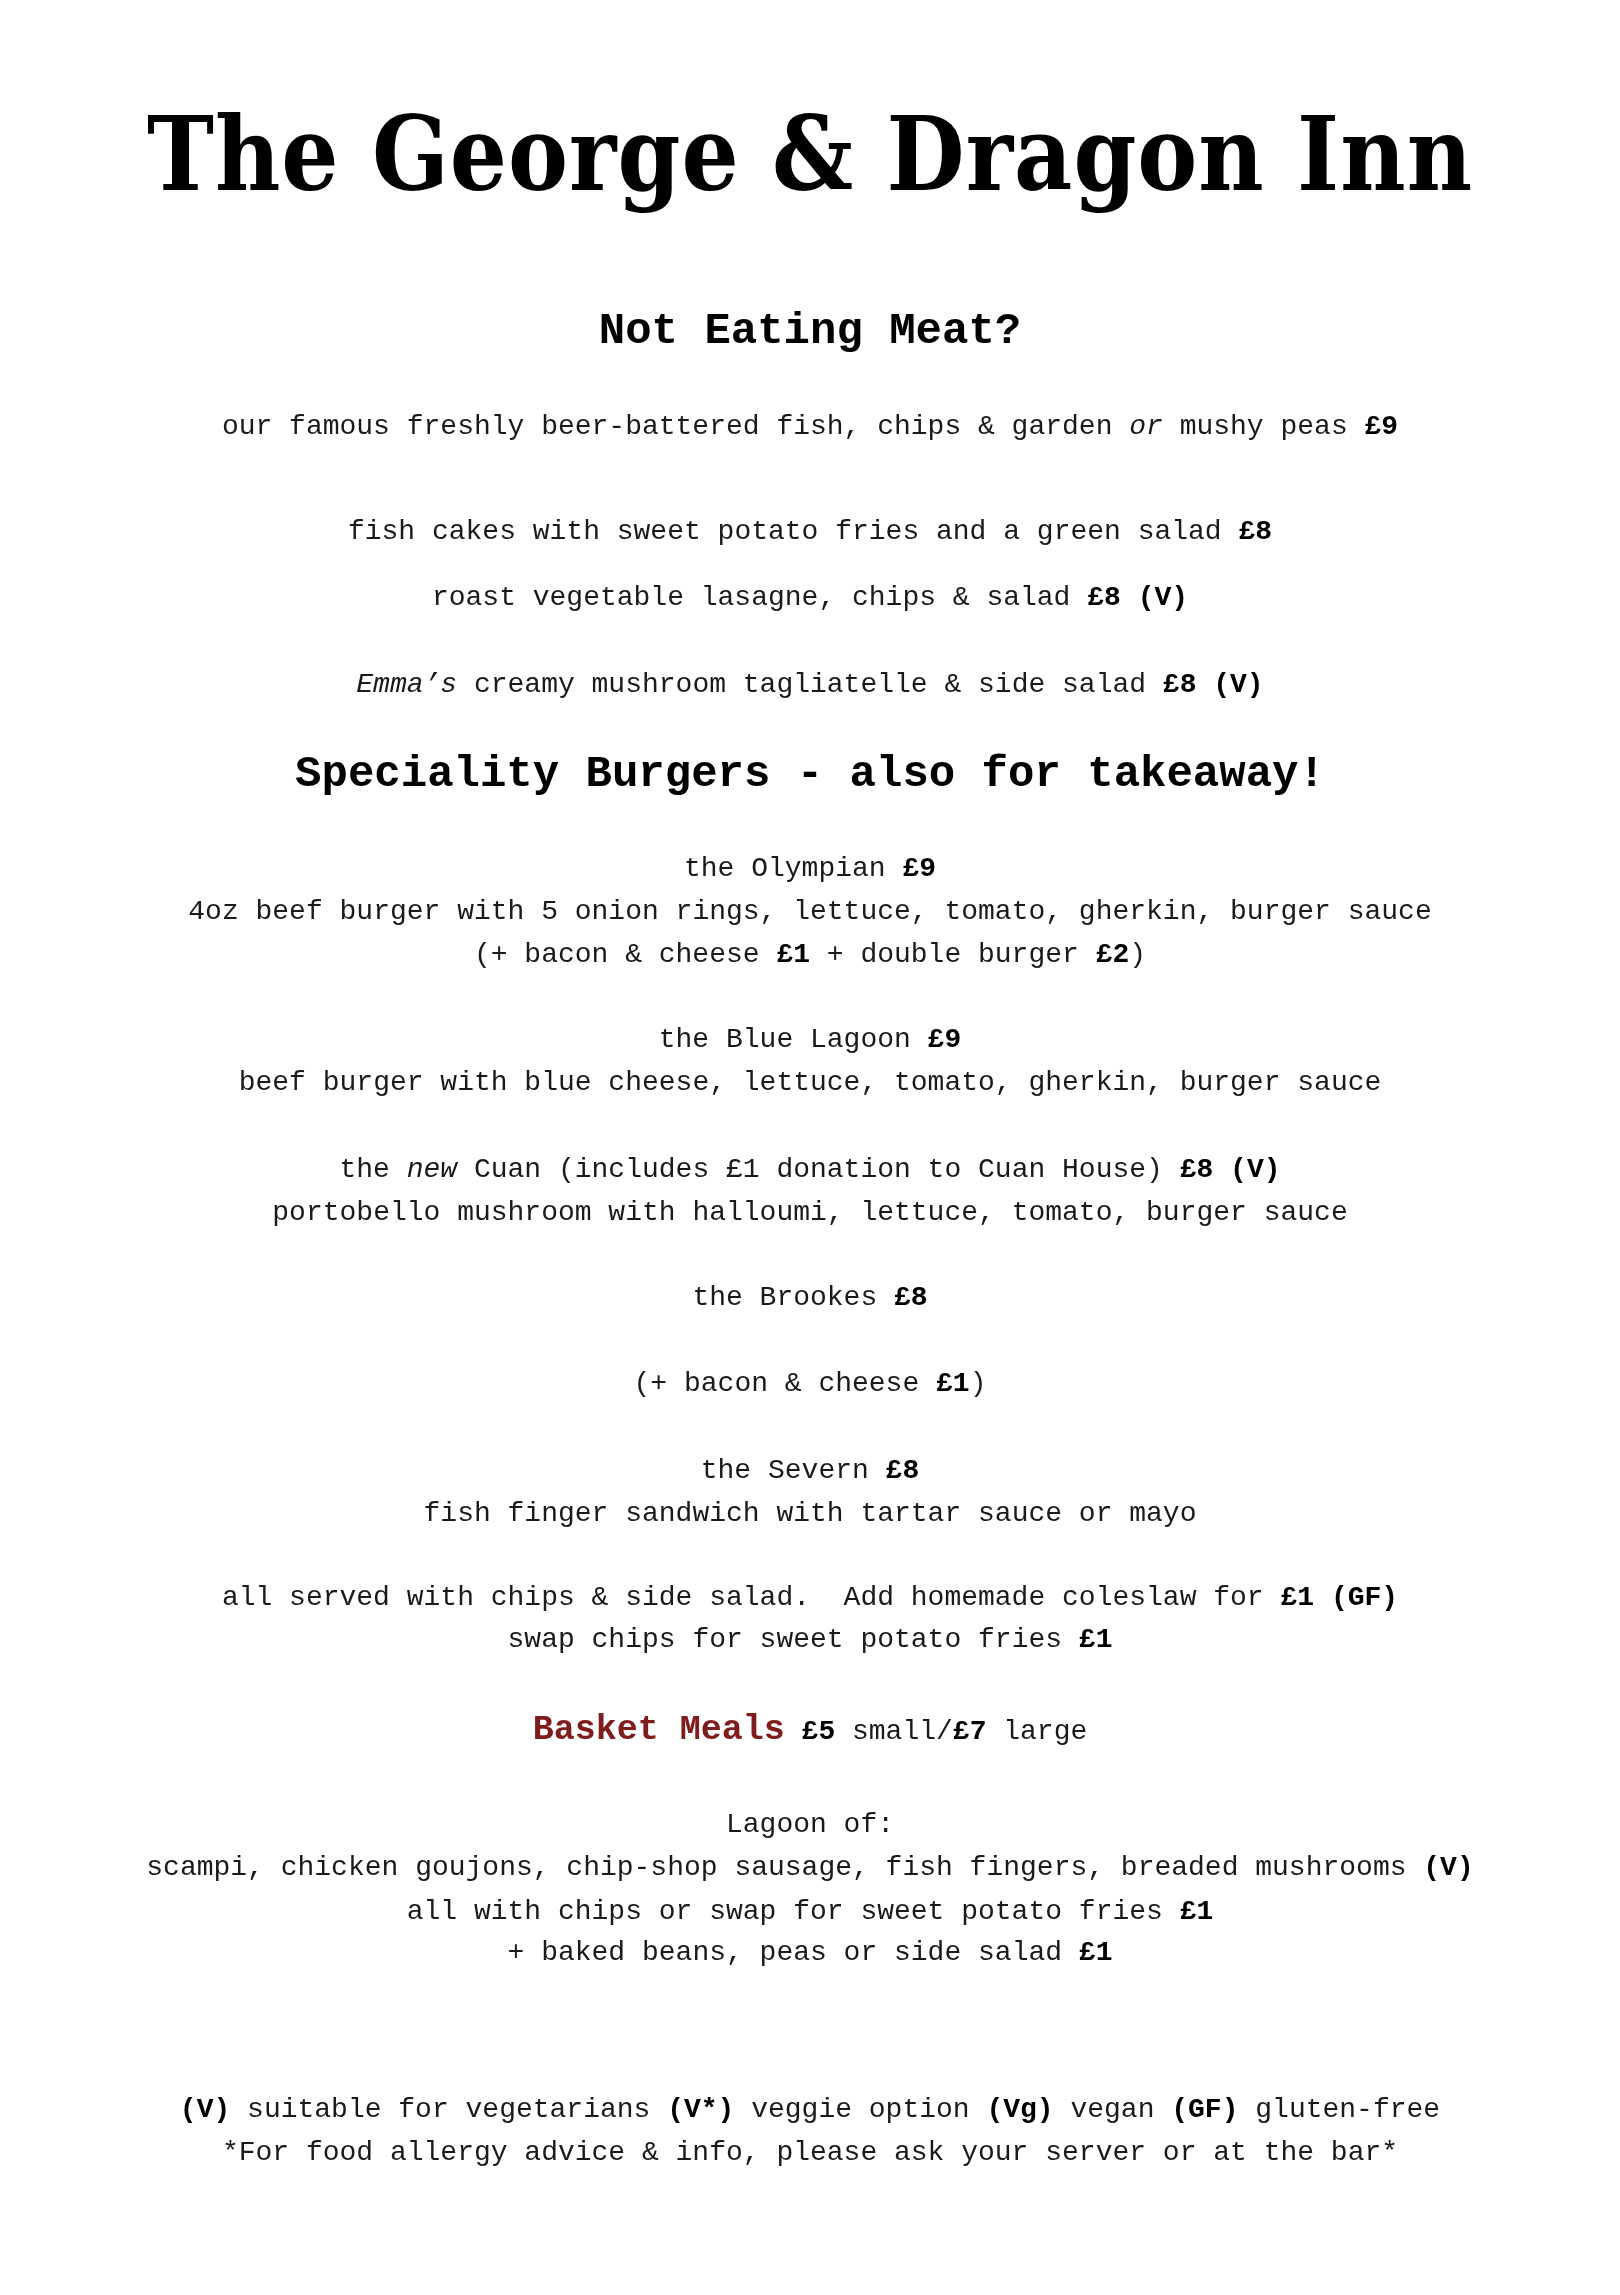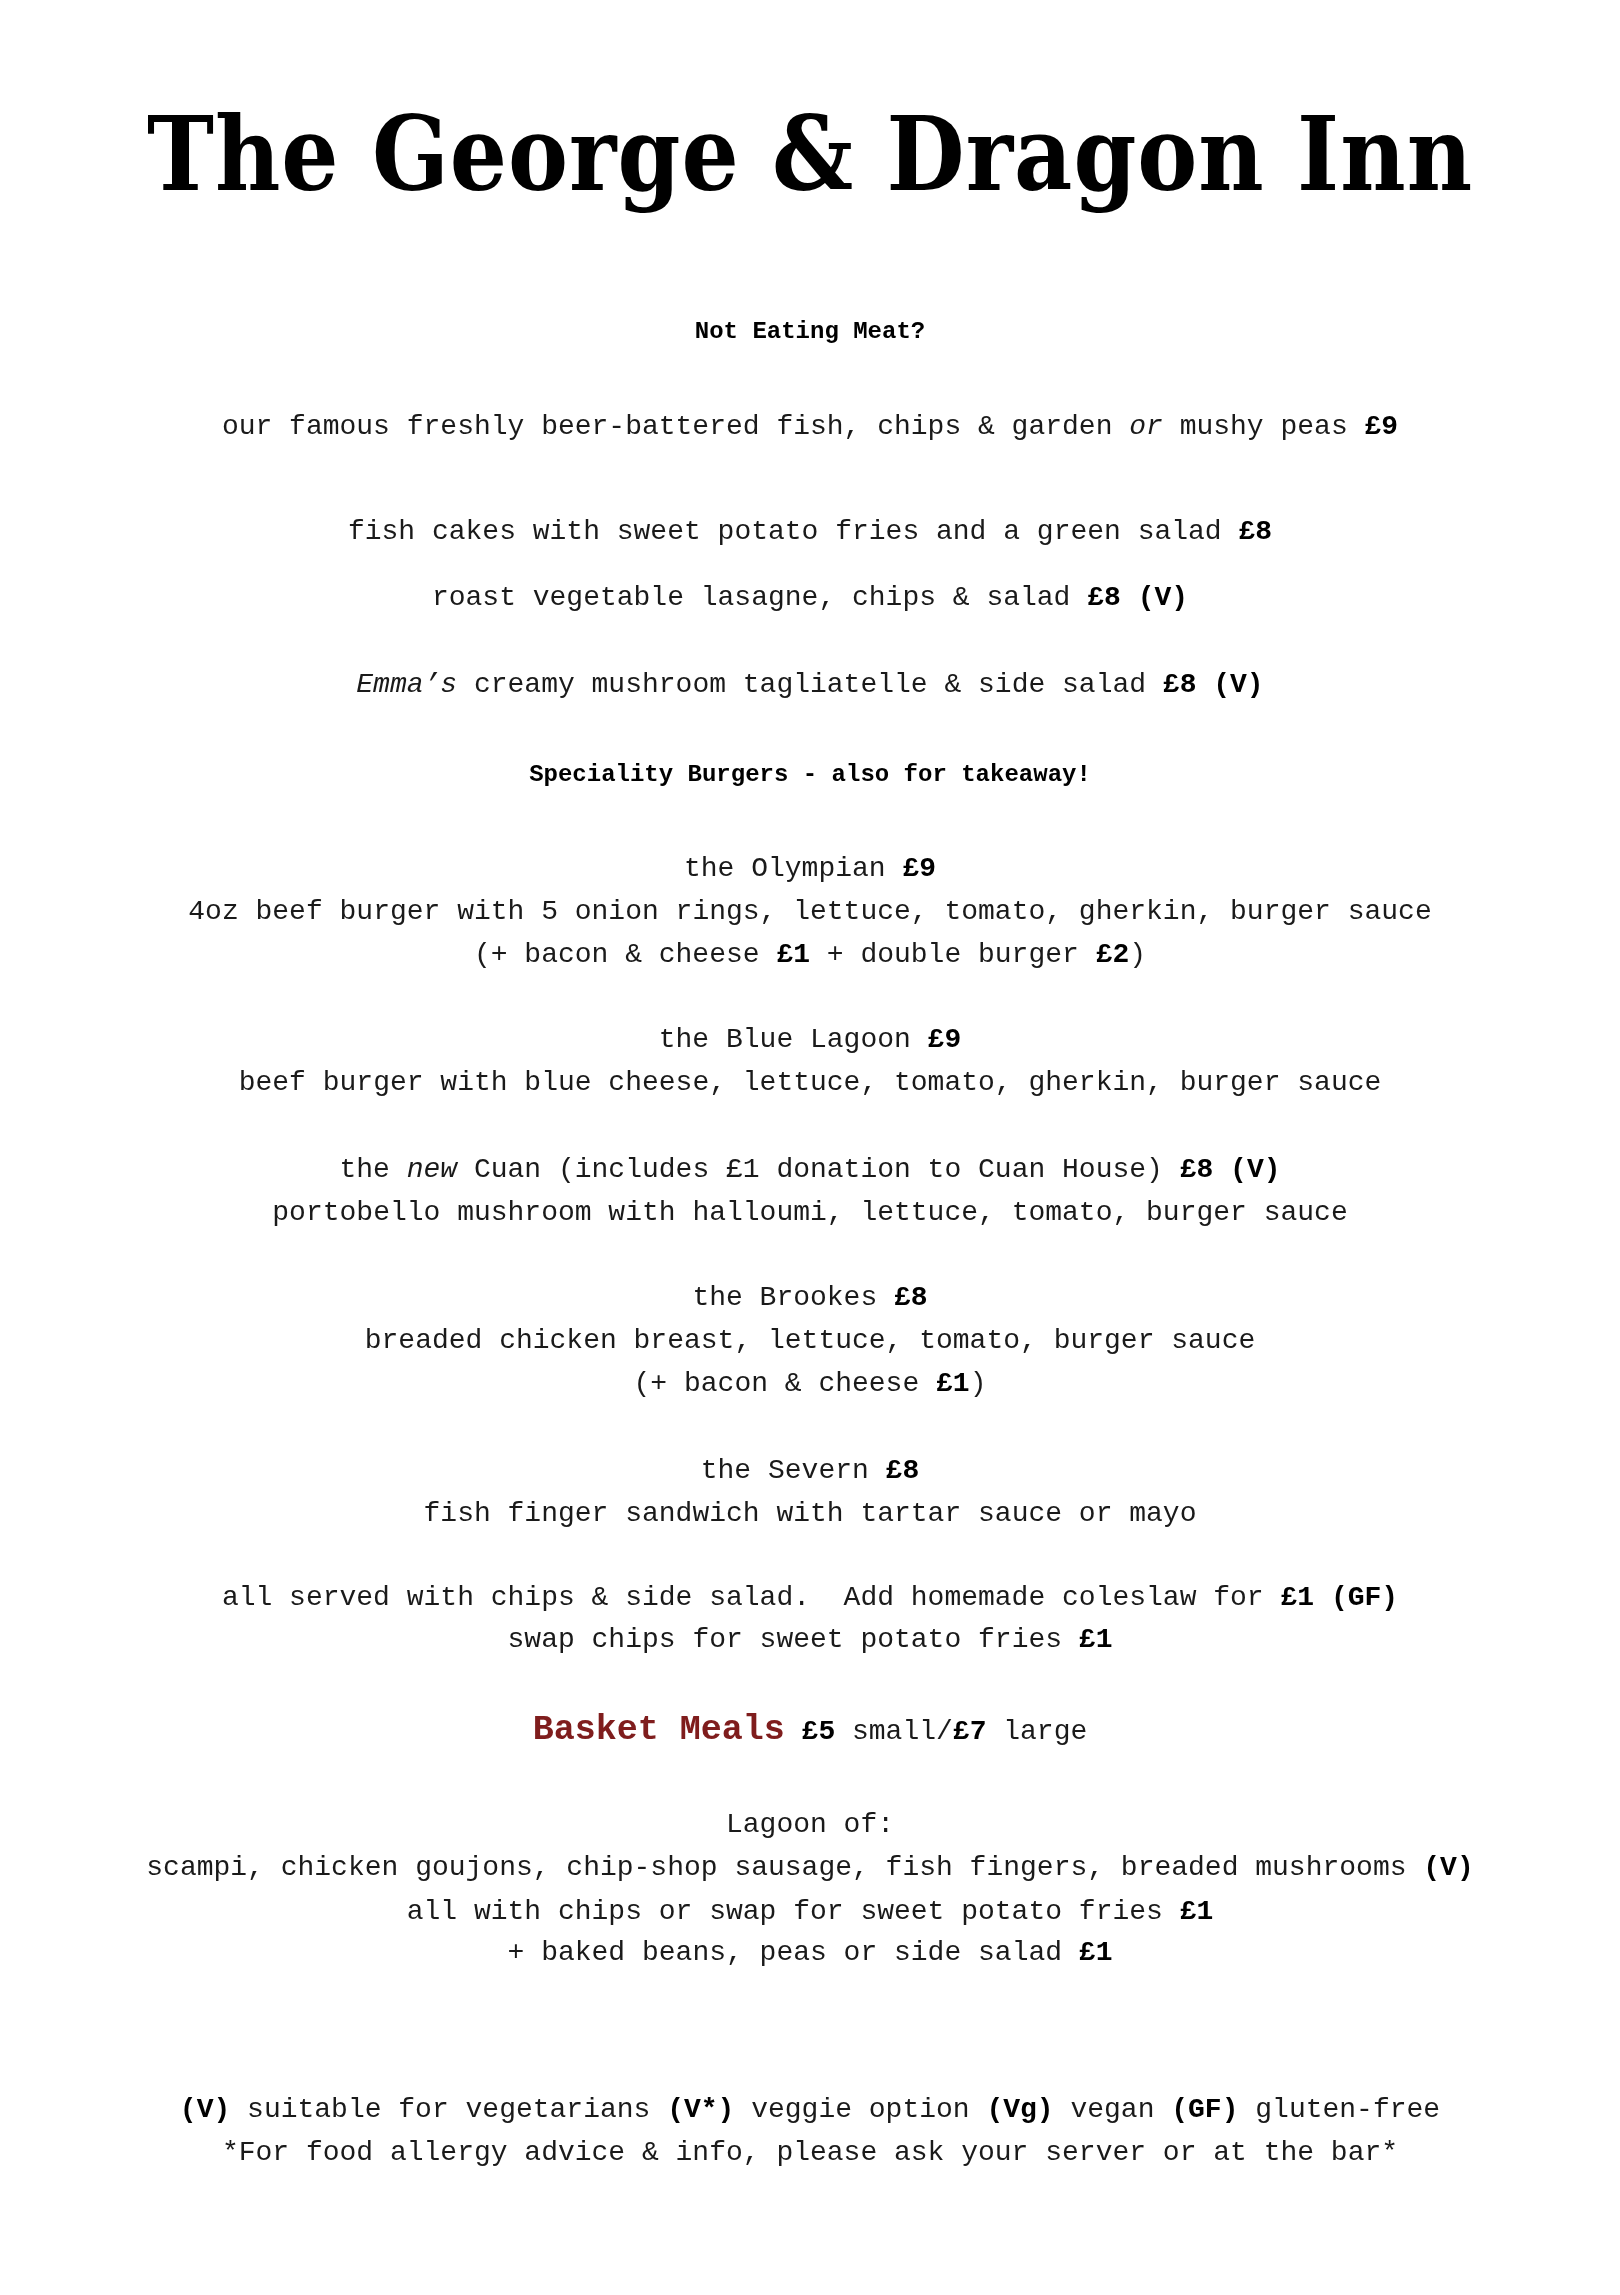--- a/index.html
+++ b/index.html
@@ -8,21 +8,21 @@
   .title {
     position: absolute; left: 0; width: 1620px; top: 100px; text-align: center;
     font-family: "DejaVu Serif", "Liberation Serif", serif; font-weight: bold;
     font-size: 90px; letter-spacing: 1px; transform: scaleY(1.15); color: #000;
   }
   .line {
     position: absolute; left: 0; width: 1620px; text-align: center;
     font-family: "Liberation Mono", "DejaVu Sans Mono", monospace;
     font-size: 28px; line-height: 35px; white-space: pre; color: #1a1a1a;
   }
-  .h2 { font-weight: bold; font-size: 24px; color: #000; }
+  .h2 { font-weight: bold; font-size: 44px; color: #000; }
   .b { font-weight: bold; color: #000; }
   .i { font-style: italic; }
   .big { font-weight: bold; font-size: 35px; color: #7f1d1d; }
 </style>
 </head>
 <body>
 
 <div class="page">
   <div class="title">The George &amp; Dragon Inn</div>
 
@@ -42,21 +42,20 @@
   <div class="line" style="top:894px">4oz beef burger with 5 onion rings, lettuce, tomato, gherkin, burger sauce</div>
   <div class="line" style="top:937px"><span>(+ bacon &amp; cheese </span><span class="b">£1</span><span> + double burger </span><span class="b">£2</span><span>)</span></div>
 
   <div class="line" style="top:1022px"><span>the Blue Lagoon </span><span class="b">£9</span></div>
   <div class="line" style="top:1065px">beef burger with blue cheese, lettuce, tomato, gherkin, burger sauce</div>
 
   <div class="line" style="top:1152px"><span>the </span><span class="i">new</span><span> Cuan (includes £1 donation to Cuan House) </span><span class="b">£8 (V)</span></div>
   <div class="line" style="top:1195px">portobello mushroom with halloumi, lettuce, tomato, burger sauce</div>
 
   <div class="line" style="top:1280px"><span>the Brookes </span><span class="b">£8</span></div>
-  <div class="line" style="top:1323px">breaded chicken breast, lettuce, tomato, burger sauce</div>
   <div class="line" style="top:1366px"><span>(+ bacon &amp; cheese </span><span class="b">£1</span><span>)</span></div>
 
   <div class="line" style="top:1453px"><span>the Severn </span><span class="b">£8</span></div>
   <div class="line" style="top:1496px">fish finger sandwich with tartar sauce or mayo</div>
 
   <div class="line" style="top:1580px"><span>all served with chips &amp; side salad.  Add homemade coleslaw for </span><span class="b">£1 (GF)</span></div>
   <div class="line" style="top:1622px"><span>swap chips for sweet potato fries </span><span class="b">£1</span></div>
 
   <div class="line" style="top:1713px"><span class="big">Basket Meals</span><span> </span><span class="b">£5</span><span> small/</span><span class="b">£7</span><span> large</span></div>
 

